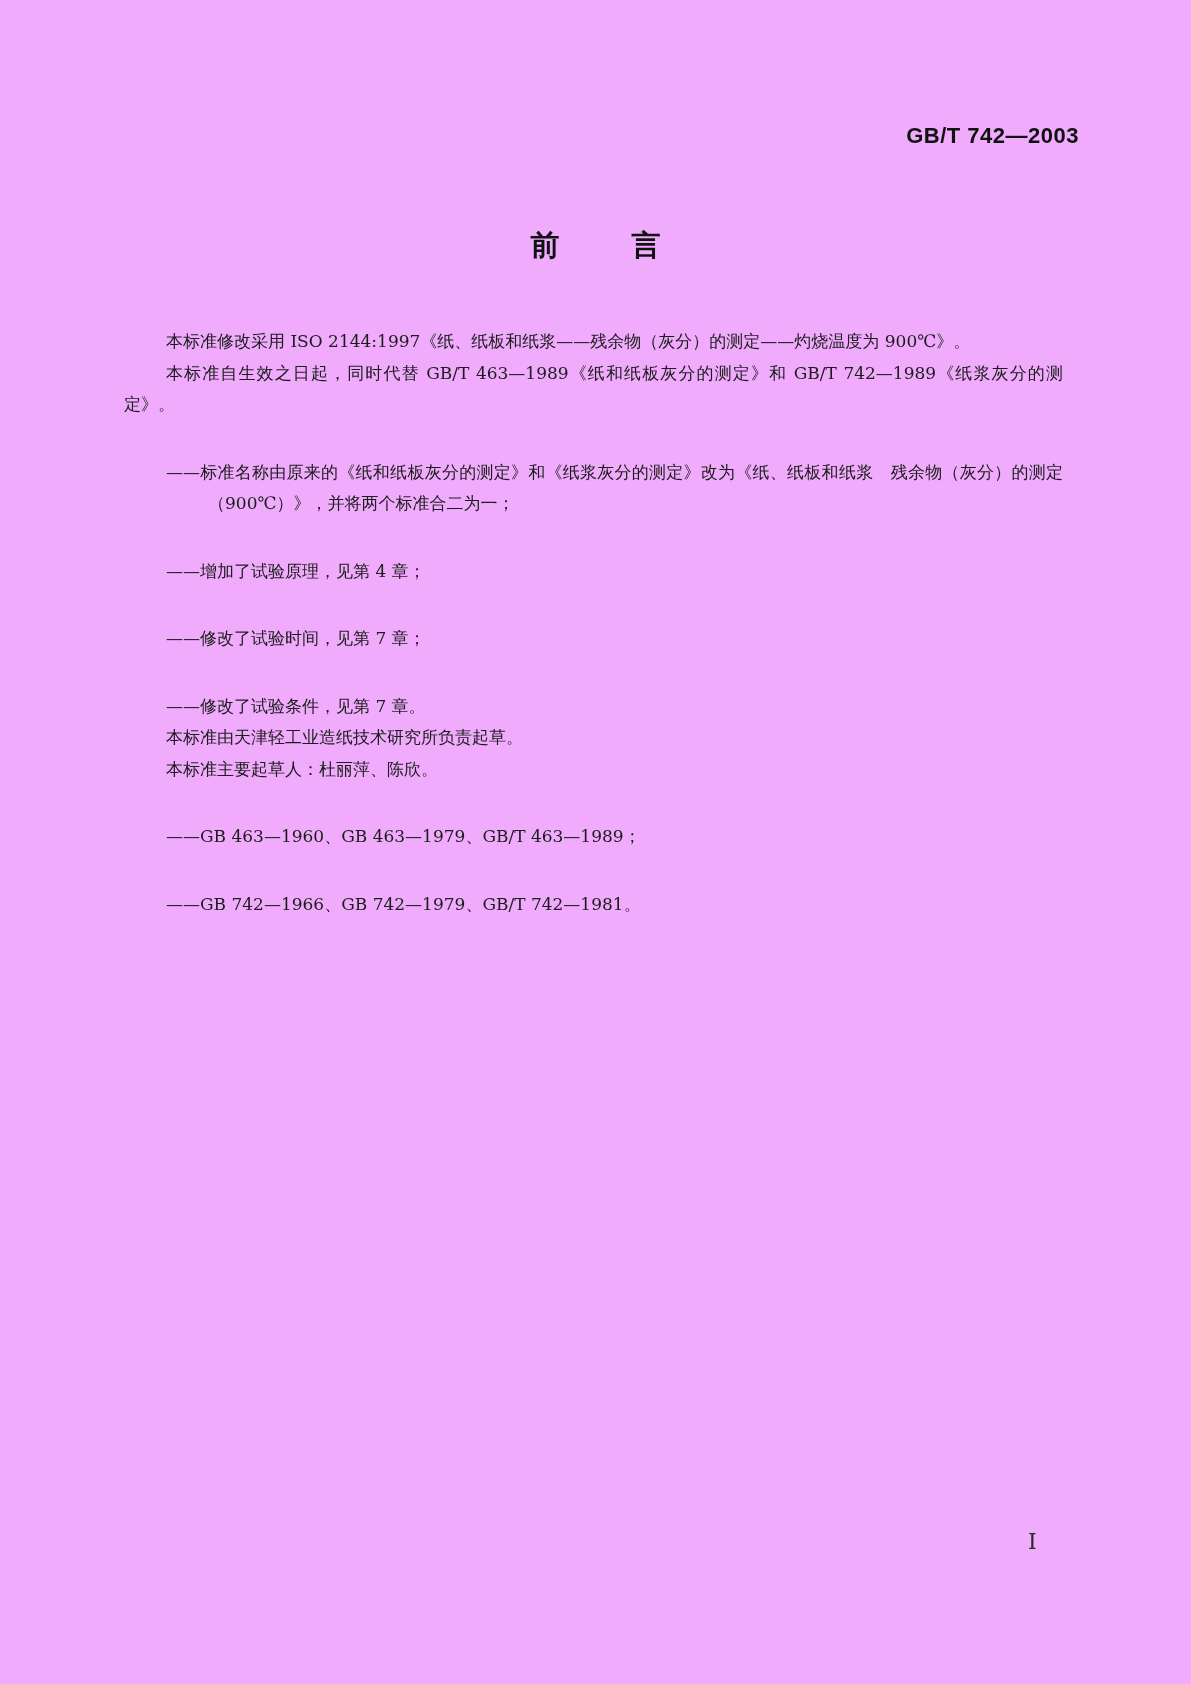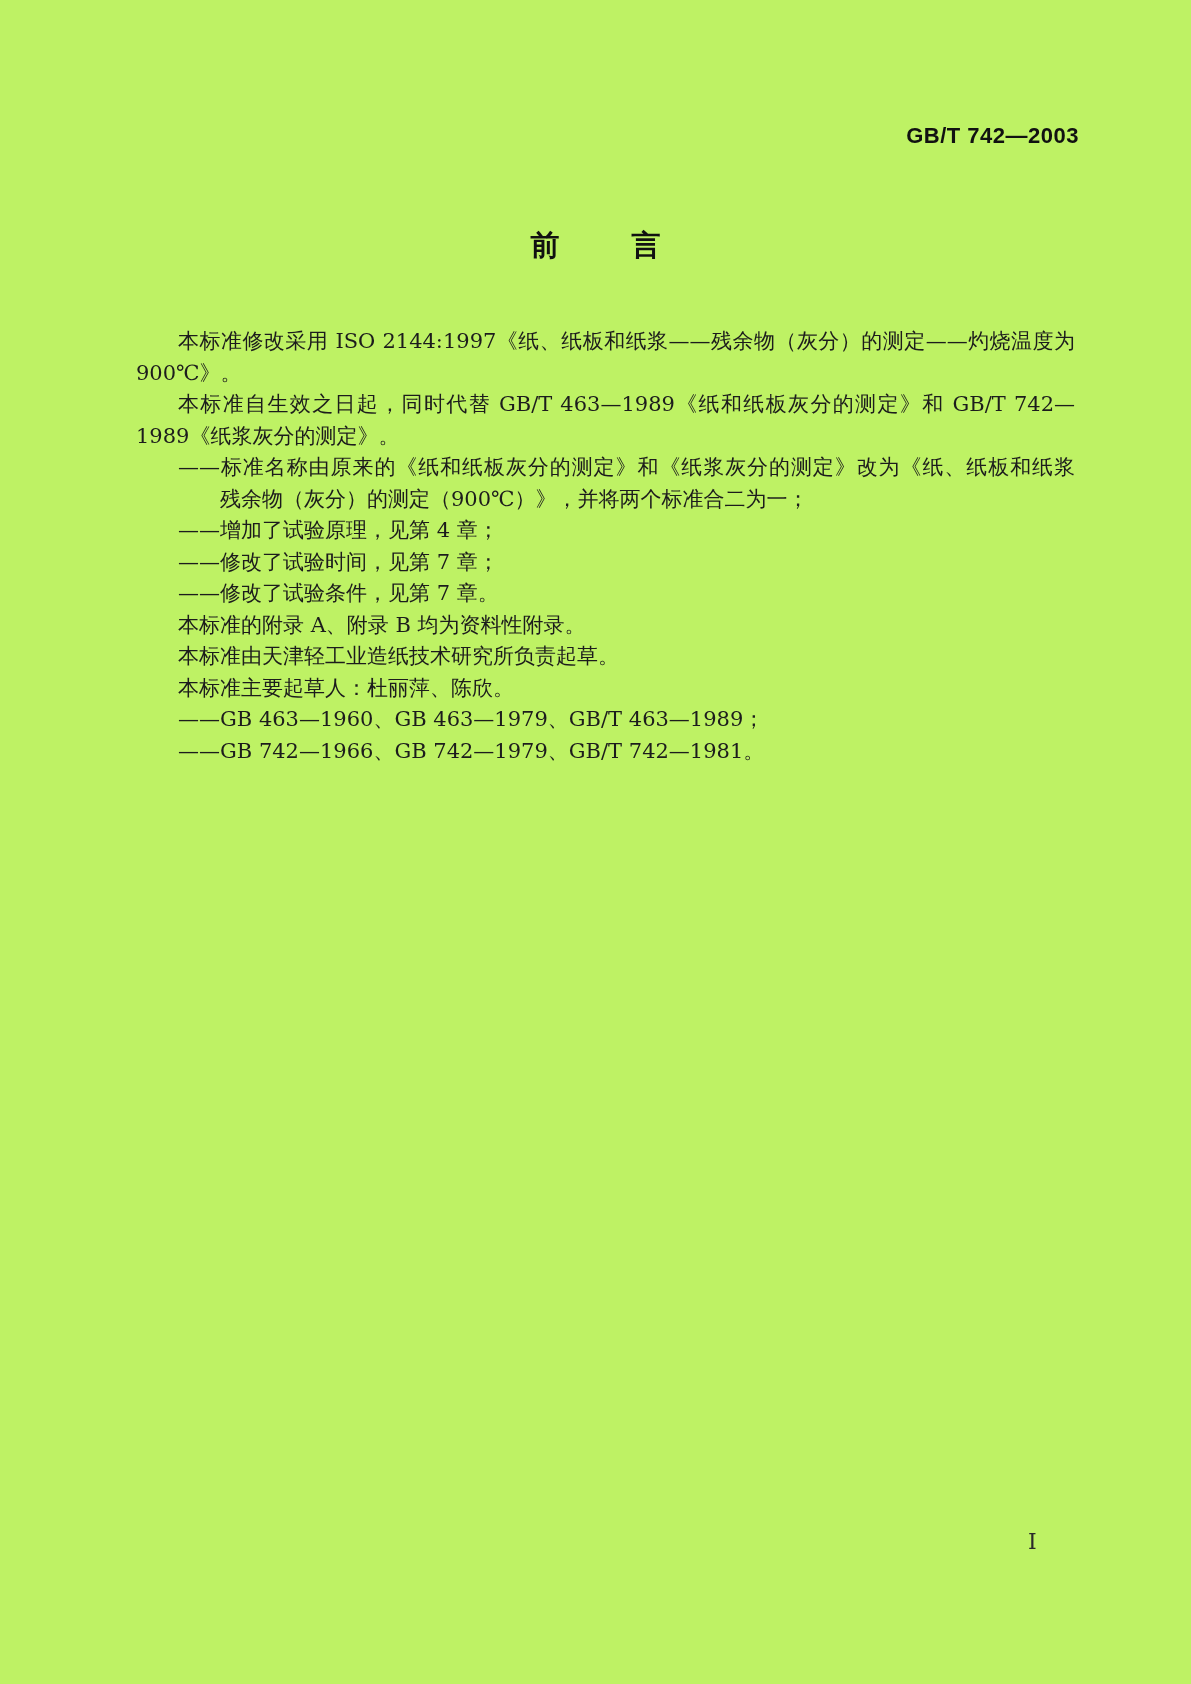--- a/index.html
+++ b/index.html
@@ -5,21 +5,21 @@
   html, body {
     margin: 0;
     padding: 0;
     background: #e8e8e8;
   }
   .page {
     position: relative;
     width: 1191px;
     height: 1684px;
     margin: 0 auto;
-    background: #bef264;
+    background: #f0abfc;
     font-family: "DejaVu Serif", "Liberation Serif", serif;
     color: #1c1c1c;
     overflow: hidden;
   }
   .doc-number {
     position: absolute;
     top: 123px;
     right: 112px;
     font-family: "Liberation Sans", "DejaVu Sans", sans-serif;
     font-weight: bold;
@@ -36,38 +36,39 @@
     display: flex;
     justify-content: center;
     gap: 72px;
     font-family: "Liberation Sans", "DejaVu Sans", sans-serif;
     font-weight: bold;
     font-size: 29px;
     color: #111111;
   }
   .body-block {
     position: absolute;
-    left: 136px;
+    left: 124px;
     top: 326px;
     width: 939px;
-    font-size: 21px;
+    font-size: 17px;
     line-height: 31.5px;
     text-align: justify;
     color: #1c1c1c;
   }
   .body-block p {
     margin: 0;
     padding: 0;
   }
   p.para {
     text-indent: 42px;
   }
   p.dash {
     padding-left: 84px;
     text-indent: -42px;
+    margin-top: 36px;
   }
   .page-number {
     position: absolute;
     left: 1028px;
     top: 1529px;
     font-size: 22px;
     color: #2a2a2a;
   }
 </style>
 </head>
@@ -82,21 +83,20 @@
     <span>言</span>
   </div>
 
   <div class="body-block">
     <p class="para">本标准修改采用 ISO 2144:1997《纸、纸板和纸浆——残余物（灰分）的测定——灼烧温度为 900℃》。</p>
     <p class="para">本标准自生效之日起，同时代替 GB/T 463—1989《纸和纸板灰分的测定》和 GB/T 742—1989《纸浆灰分的测定》。</p>
     <p class="dash">——标准名称由原来的《纸和纸板灰分的测定》和《纸浆灰分的测定》改为《纸、纸板和纸浆　残余物（灰分）的测定（900℃）》，并将两个标准合二为一；</p>
     <p class="dash">——增加了试验原理，见第 4 章；</p>
     <p class="dash">——修改了试验时间，见第 7 章；</p>
     <p class="dash">——修改了试验条件，见第 7 章。</p>
-    <p class="para">本标准的附录 A、附录 B 均为资料性附录。</p>
     <p class="para">本标准由天津轻工业造纸技术研究所负责起草。</p>
     <p class="para">本标准主要起草人：杜丽萍、陈欣。</p>
     <p class="dash">——GB 463—1960、GB 463—1979、GB/T 463—1989；</p>
     <p class="dash">——GB 742—1966、GB 742—1979、GB/T 742—1981。</p>
   </div>
 
   <div class="page-number">I</div>
 
 </div>
 

